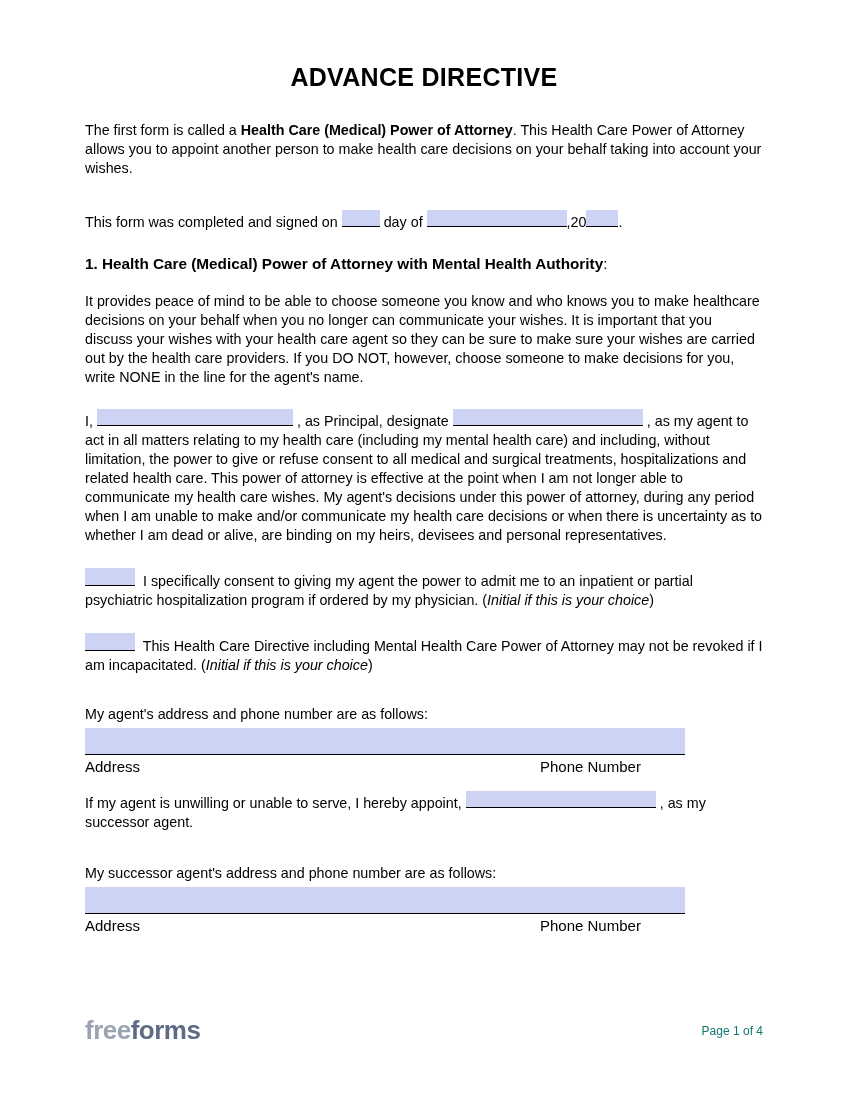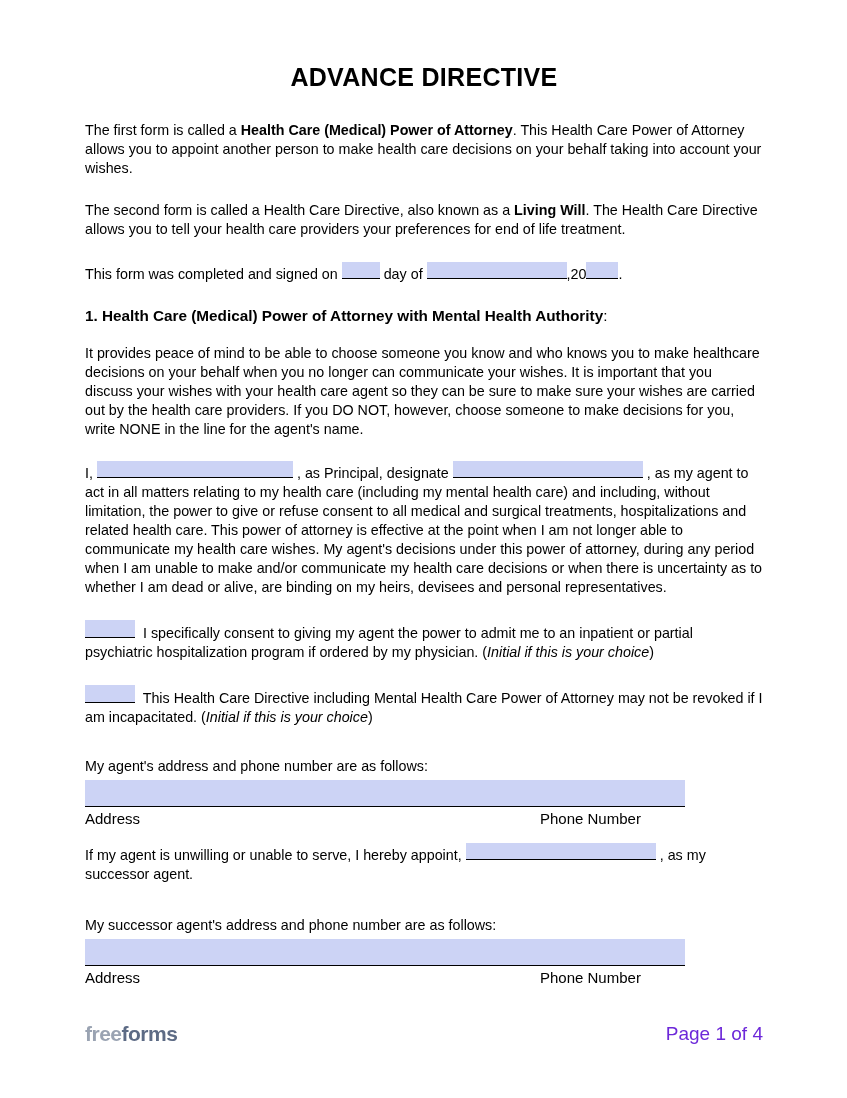--- a/index.html
+++ b/index.html
@@ -85,50 +85,49 @@
   .footer {
     position: absolute;
     left: 85px;
     bottom: 52px;
     width: 678px;
     display: flex;
     align-items: center;
     justify-content: space-between;
   }
   .logo {
-    font-size: 21px;
+    font-size: 26px;
     font-weight: bold;
     letter-spacing: -0.5px;
   }
   .logo .free { color: #9aa3b2; }
   .logo .forms { color: #5d6b85; }
   .page-num {
-    font-size: 19px;
-    color: #6d28d9;
+    font-size: 12px;
+    color: #0f766e;
   }
 </style>
 </head>
 <body>
 
 <div class="page">
 
   <div class="content">
 
     <h1 class="doc-title">ADVANCE DIRECTIVE</h1>
 
     <div style="height:20px"></div>
 
 
     <div style="height:9px"></div>
 
     <p><span>The first form is called a </span><b>Health Care (Medical) Power of Attorney</b><span>. This Health Care Power of Attorney allows you to appoint another person to make health care decisions on your behalf taking into account your wishes.</span></p>
 
     <div style="height:9px"></div>
 
-    <p><span>The second form is called a Health Care Directive, also known as a </span><b>Living Will</b><span>.  The Health Care Directive allows you to tell your health care providers your preferences for end of life treatment.</span></p>
 
     <div style="height:9px"></div>
 
     <p><span>This form was completed and signed on </span><span class="fill-underline" style="width:38px"></span><span> day of </span><span class="fill-underline" style="width:140px"></span><span>,20</span><span class="fill-underline" style="width:32px"></span><span>.</span></p>
 
     <h2 class="section-title"><span>1. Health Care (Medical) Power of Attorney with Mental Health Authority</span><span style="font-weight:normal">:</span></h2>
 
     <p>It provides peace of mind to be able to choose someone you know and who knows you to make healthcare decisions on your behalf when you no longer can communicate your wishes. It is important that you discuss your wishes with your health care agent so they can be sure to make sure your wishes are carried out by the health care providers. If you DO NOT, however, choose someone to make decisions for you, write NONE in the line for the agent's name.</p>
 
     <div style="height:8px"></div>

